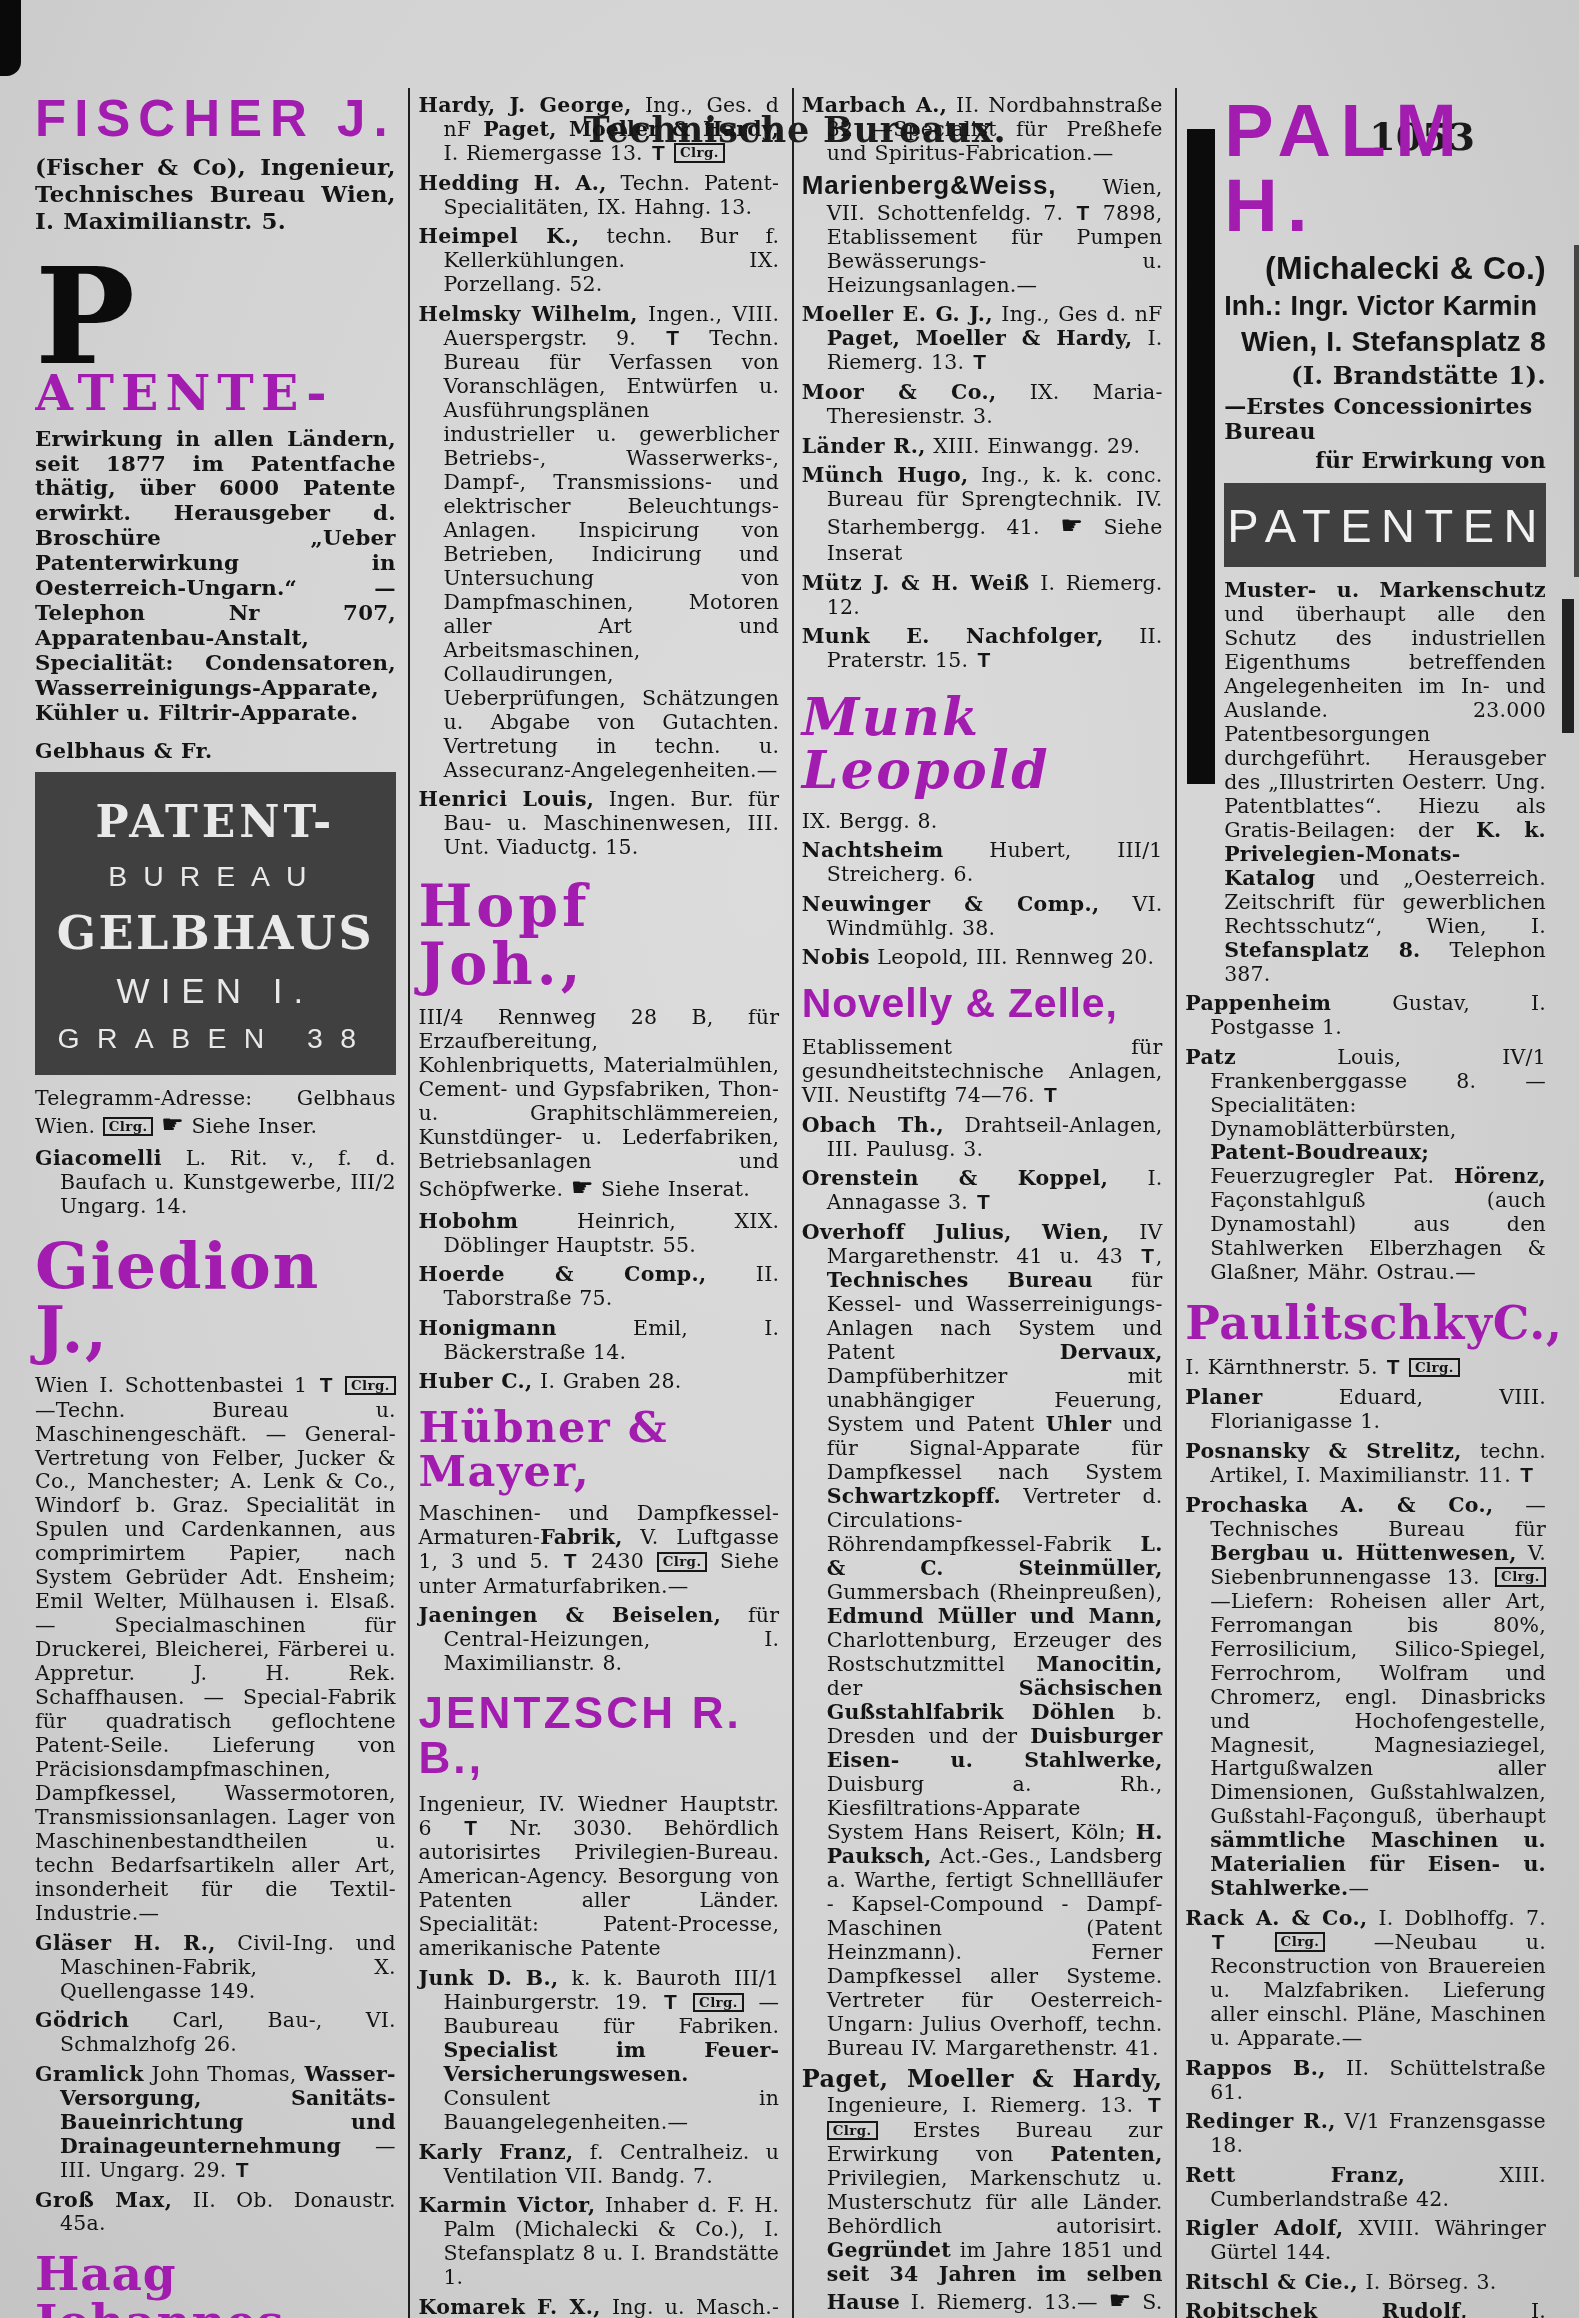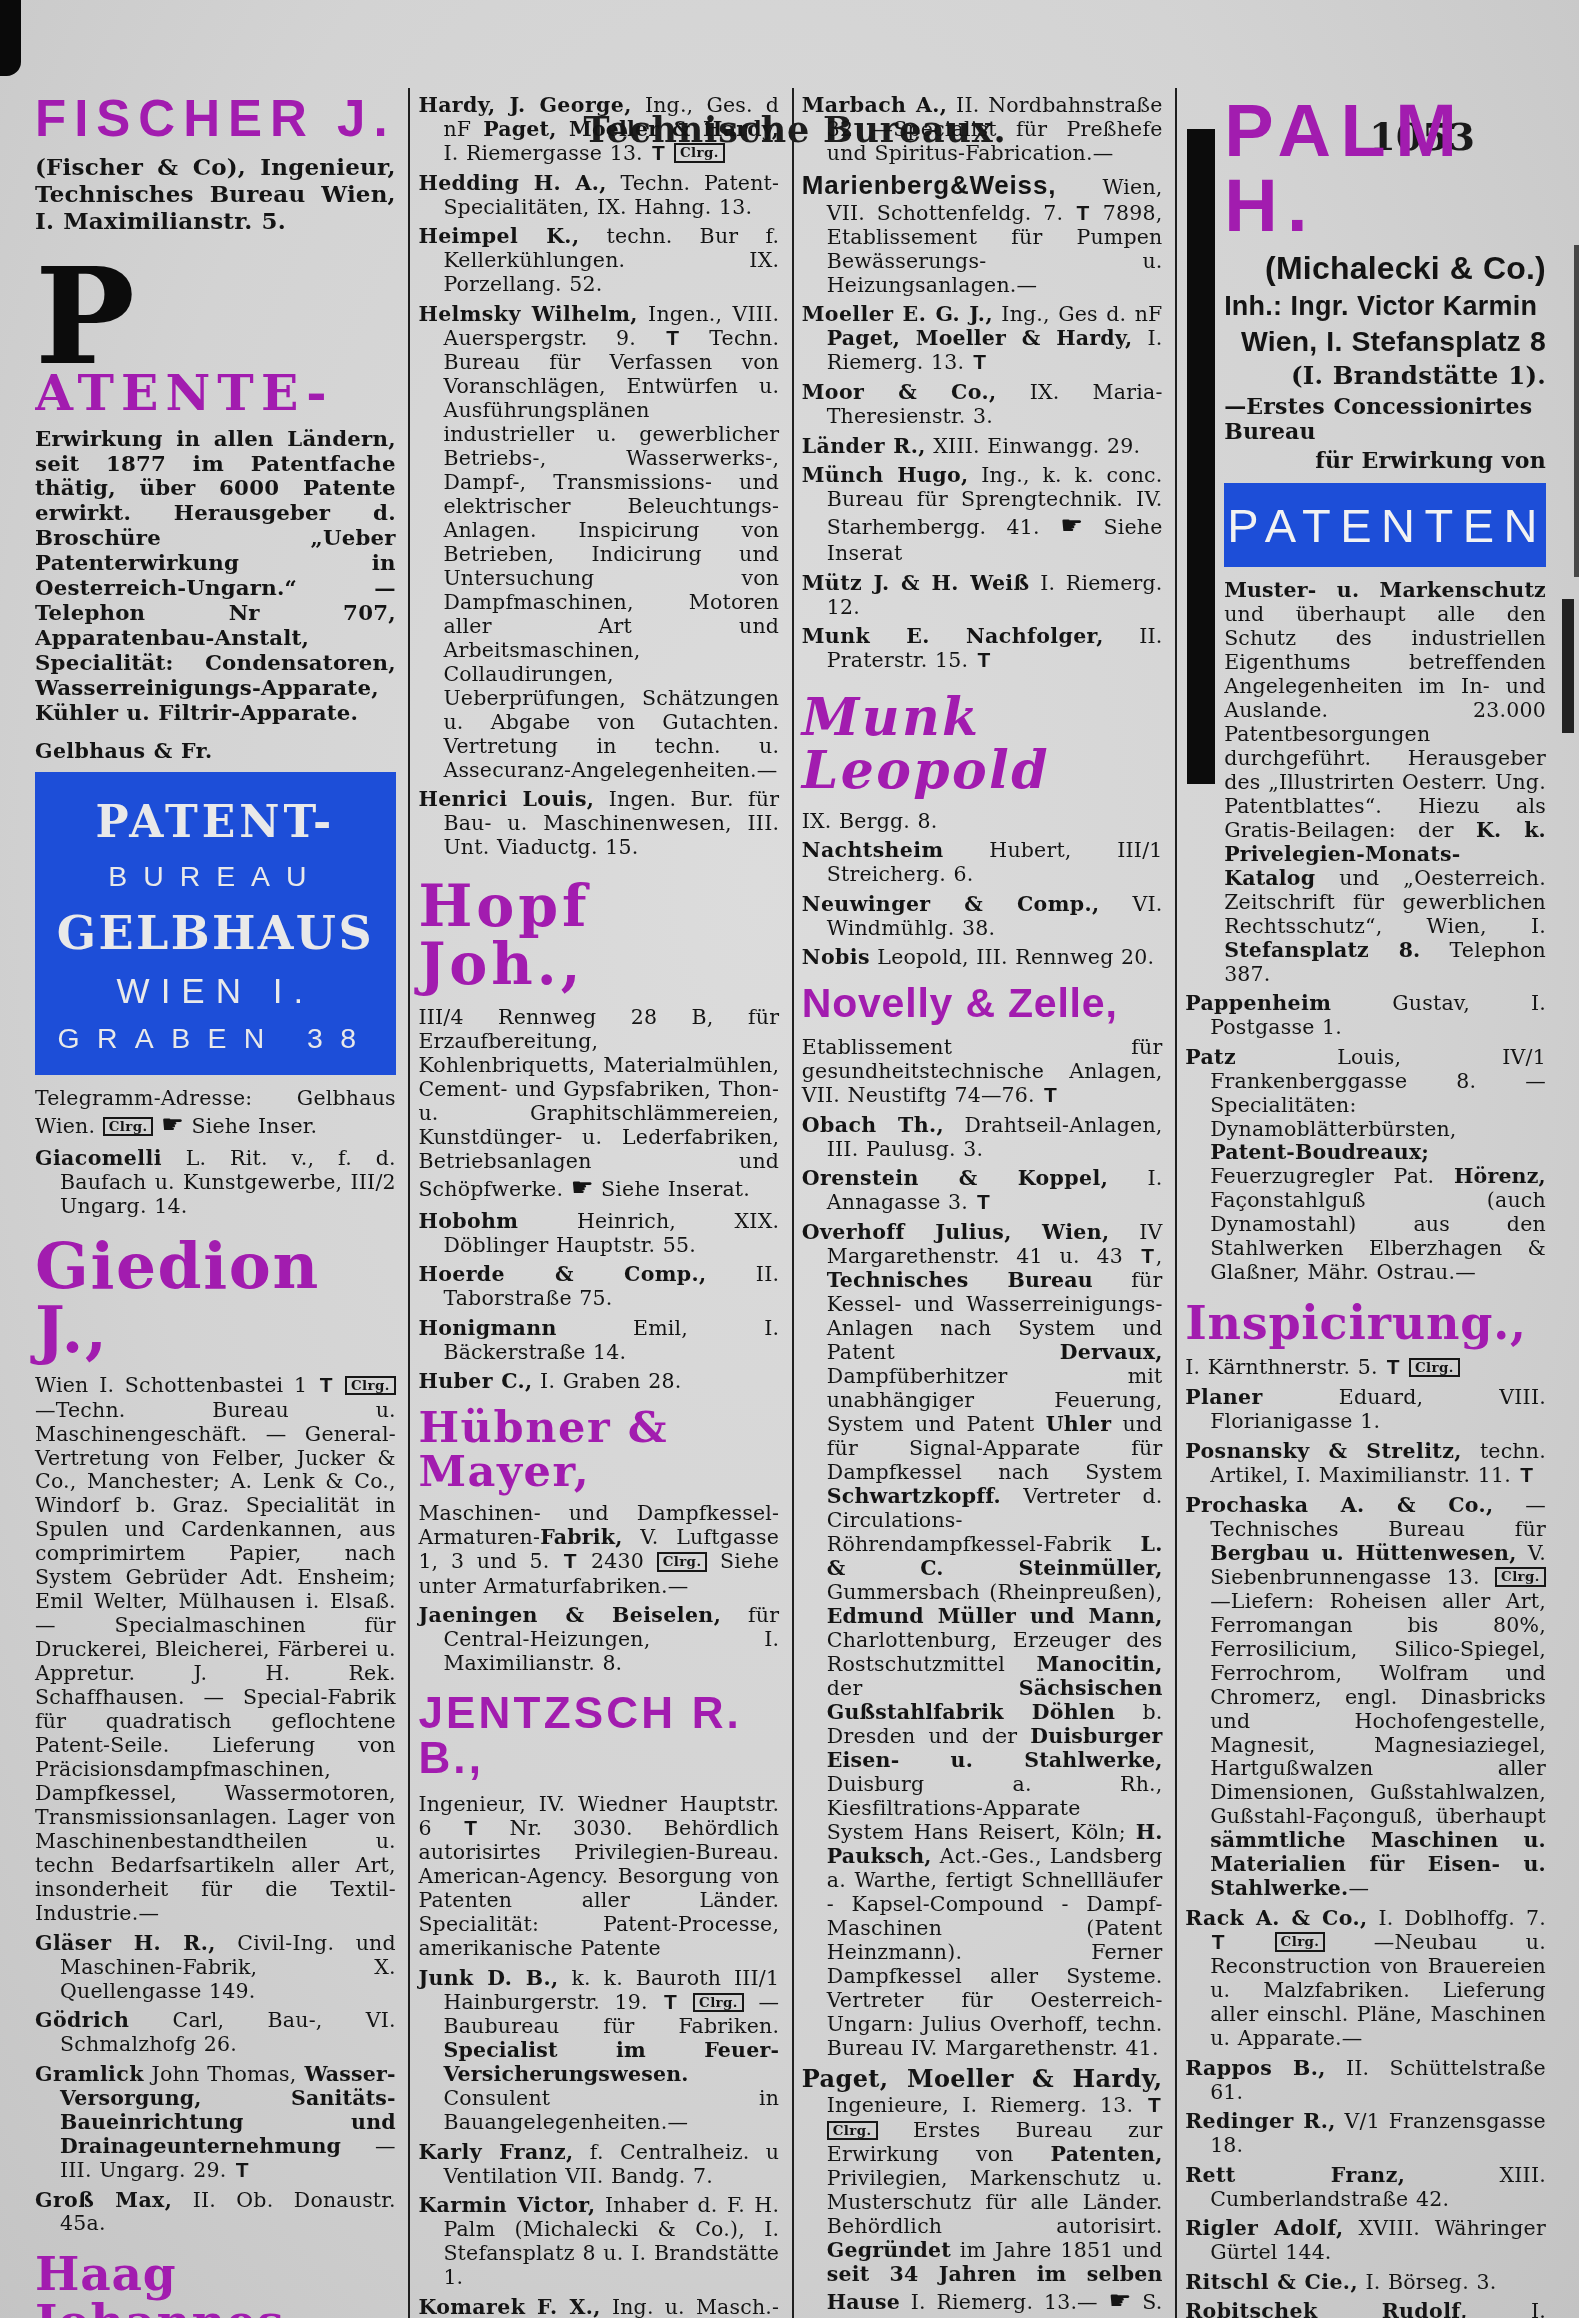--- a/index.html
+++ b/index.html
@@ -42,21 +42,21 @@
   .fraktur-xl{font-size:63px;letter-spacing:1.6px;margin:16px 0 11px 0;}
   .fraktur-lg{font-size:47px;letter-spacing:0.8px;margin:14.2px 0 8px 0;}
   .sz-hopf{font-size:57px;letter-spacing:4px;font-family:"DejaVu Serif",serif;margin:17.4px 0 12.6px 0;}
   .sz-huebner{font-size:43px;letter-spacing:1.6px;margin:12.6px 0 8px 0;}
   .sz-jentzsch{font-family:"Liberation Sans",sans-serif;font-size:44px;letter-spacing:3.2px;margin:16px 0 11px 0;}
   .sz-munk{font-style:italic;font-size:52px;letter-spacing:2.4px;margin:17.4px 0 12.6px 0;font-weight:bold;}
   .sz-novelly{font-family:"Liberation Sans",sans-serif;font-size:41px;letter-spacing:0.8px;margin:14.2px 0 9.5px 0;}
   .sz-palm{font-family:"Liberation Sans",sans-serif;font-size:74px;letter-spacing:9.5px;margin:0 0 6.3px 0;}
   .sz-paulitschky{font-size:46px;letter-spacing:0.8px;margin:16px 0 8px 0;font-family:"DejaVu Serif",serif;}
   .blackbox{
-    background:#1d4ed8;color:#e9e9e9;text-align:center;
+    background:#404040;color:#e9e9e9;text-align:center;
     padding:24px 6.3px 20.5px 6.3px;margin:9.5px 0 11px 0;
   }
   .boxline{white-space:nowrap;}
   .gb1{font-size:44px;font-weight:bold;letter-spacing:4px;font-family:"DejaVu Serif",serif;margin-bottom:12.6px;}
   .gb2{font-size:28.4px;letter-spacing:16px;font-family:"Liberation Sans",sans-serif;margin-bottom:12.6px;}
   .gb3{font-size:46px;font-weight:bold;letter-spacing:2.4px;font-family:"DejaVu Serif",serif;margin-bottom:11px;}
   .gb4{font-size:35px;letter-spacing:11px;font-family:"Liberation Sans",sans-serif;margin-bottom:11px;}
   .gb5{font-size:28.4px;letter-spacing:17.4px;font-family:"Liberation Sans",sans-serif;}
   .patenten-box{padding:14.2px 3.2px;}
   .pt1{font-family:"Liberation Sans",sans-serif;font-size:47px;letter-spacing:9.5px;color:#f2f2f2;}
@@ -167,21 +167,21 @@
         <div class="p palm-line pl-brand">(I. Brandstätte 1).</div>
         <div class="p palm-line pl-bureau">—Erstes Concessionirtes Bureau</div>
         <div class="p palm-line pl-erw">für Erwirkung von</div>
         <div class="blackbox patenten-box">
           <div class="boxline pt1">PATENTEN</div>
         </div>
         <div class="p "><b>Muster- u. Markenschutz</b> und überhaupt alle den Schutz des industriellen Eigenthums betreffenden Angelegenheiten im In- und Auslande. 23.000 Patentbesorgungen durchgeführt. Herausgeber des „Illustrirten Oesterr. Ung. Patentblattes“. Hiezu als Gratis-Beilagen: der <b>K. k. Privelegien-Monats-Katalog</b> und „Oesterreich. Zeitschrift für gewerblichen Rechtsschutz“, Wien, I. <b>Stefansplatz 8.</b> Telephon 387.</div>
       </div>
       <div class="entry "><span class="lead ">Pappenheim</span> Gustav, I. Postgasse 1.</div>
       <div class="entry "><span class="lead ">Patz</span> Louis, IV/1 Frankenberggasse 8. —Specialitäten: Dynamoblätterbürsten, <b>Patent-Boudreaux;</b> Feuerzugregler Pat. <b>Hörenz,</b> Façonstahlguß (auch Dynamostahl) aus den Stahlwerken Elberzhagen &amp; Glaßner, Mähr. Ostrau.—</div>
-      <div class="h1 sz-paulitschky">Inspicirung.,</div>
+      <div class="h1 sz-paulitschky">PaulitschkyC.,</div>
       <div class="p ">I. Kärnthnerstr. 5. <span class="tmark">T</span> <span class="clrg">Clrg.</span></div>
       <div class="entry "><span class="lead ">Planer</span> Eduard, VIII. Florianigasse 1.</div>
       <div class="entry "><span class="lead ">Posnansky &amp; Strelitz,</span> techn. Artikel, I. Maximilianstr. 11. <span class="tmark">T</span></div>
       <div class="entry "><span class="lead ">Prochaska A. &amp; Co.,</span> —Technisches Bureau für <b>Bergbau u. Hüttenwesen,</b> V. Siebenbrunnengasse 13. <span class="clrg">Clrg.</span> —Liefern: Roheisen aller Art, Ferromangan bis 80%, Ferrosilicium, Silico-Spiegel, Ferrochrom, Wolfram und Chromerz, engl. Dinasbricks und Hochofengestelle, Magnesit, Magnesiaziegel, Hartgußwalzen aller Dimensionen, Gußstahlwalzen, Gußstahl-Façonguß, überhaupt <b>sämmtliche Maschinen u. Materialien für Eisen- u. Stahlwerke.</b>—</div>
       <div class="entry "><span class="lead ">Rack A. &amp; Co.,</span> I. Doblhoffg. 7. <span class="tmark">T</span> <span class="clrg">Clrg.</span> —Neubau u. Reconstruction von Brauereien u. Malzfabriken. Lieferung aller einschl. Pläne, Maschinen u. Apparate.—</div>
       <div class="entry "><span class="lead ">Rappos B.,</span> II. Schüttelstraße 61.</div>
       <div class="entry "><span class="lead ">Redinger R.,</span> V/1 Franzensgasse 18.</div>
       <div class="entry "><span class="lead ">Rett Franz,</span> XIII. Cumberlandstraße 42.</div>
       <div class="entry "><span class="lead ">Rigler Adolf,</span> XVIII. Währinger Gürtel 144.</div>
       <div class="entry "><span class="lead ">Ritschl &amp; Cie.,</span> I. Börseg. 3.</div>

